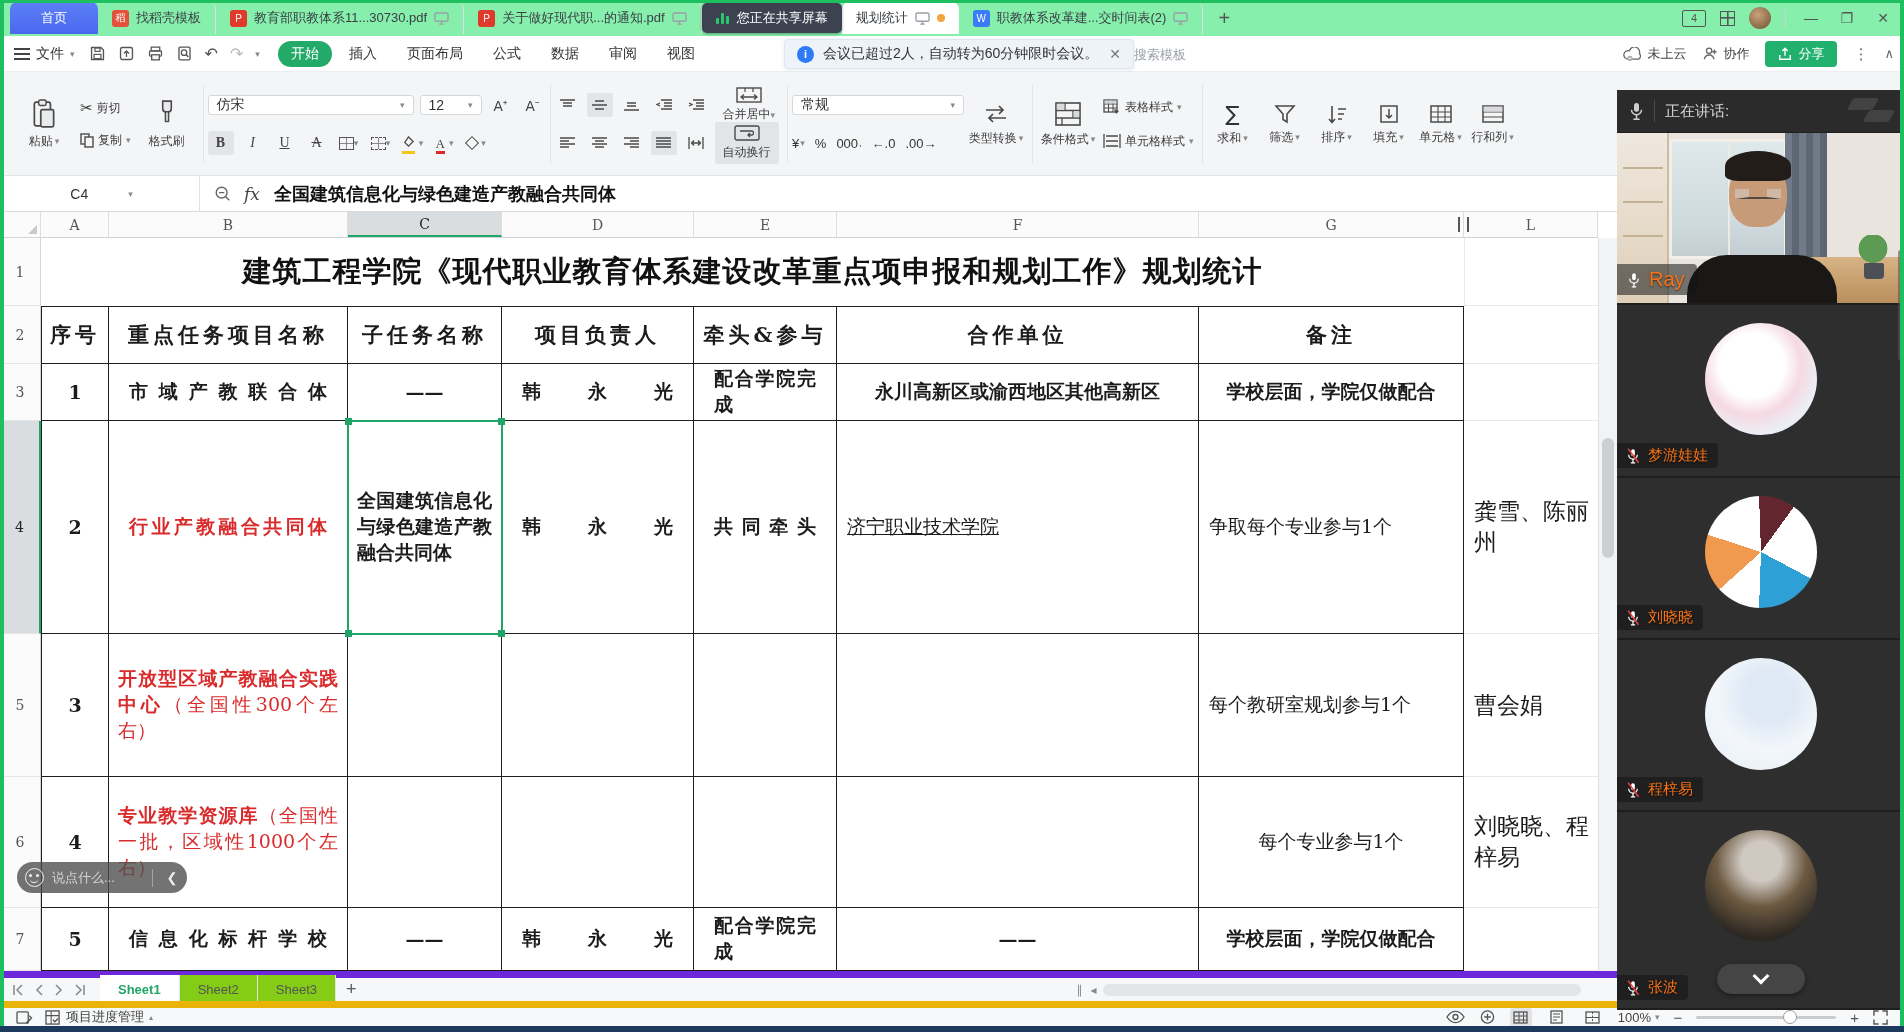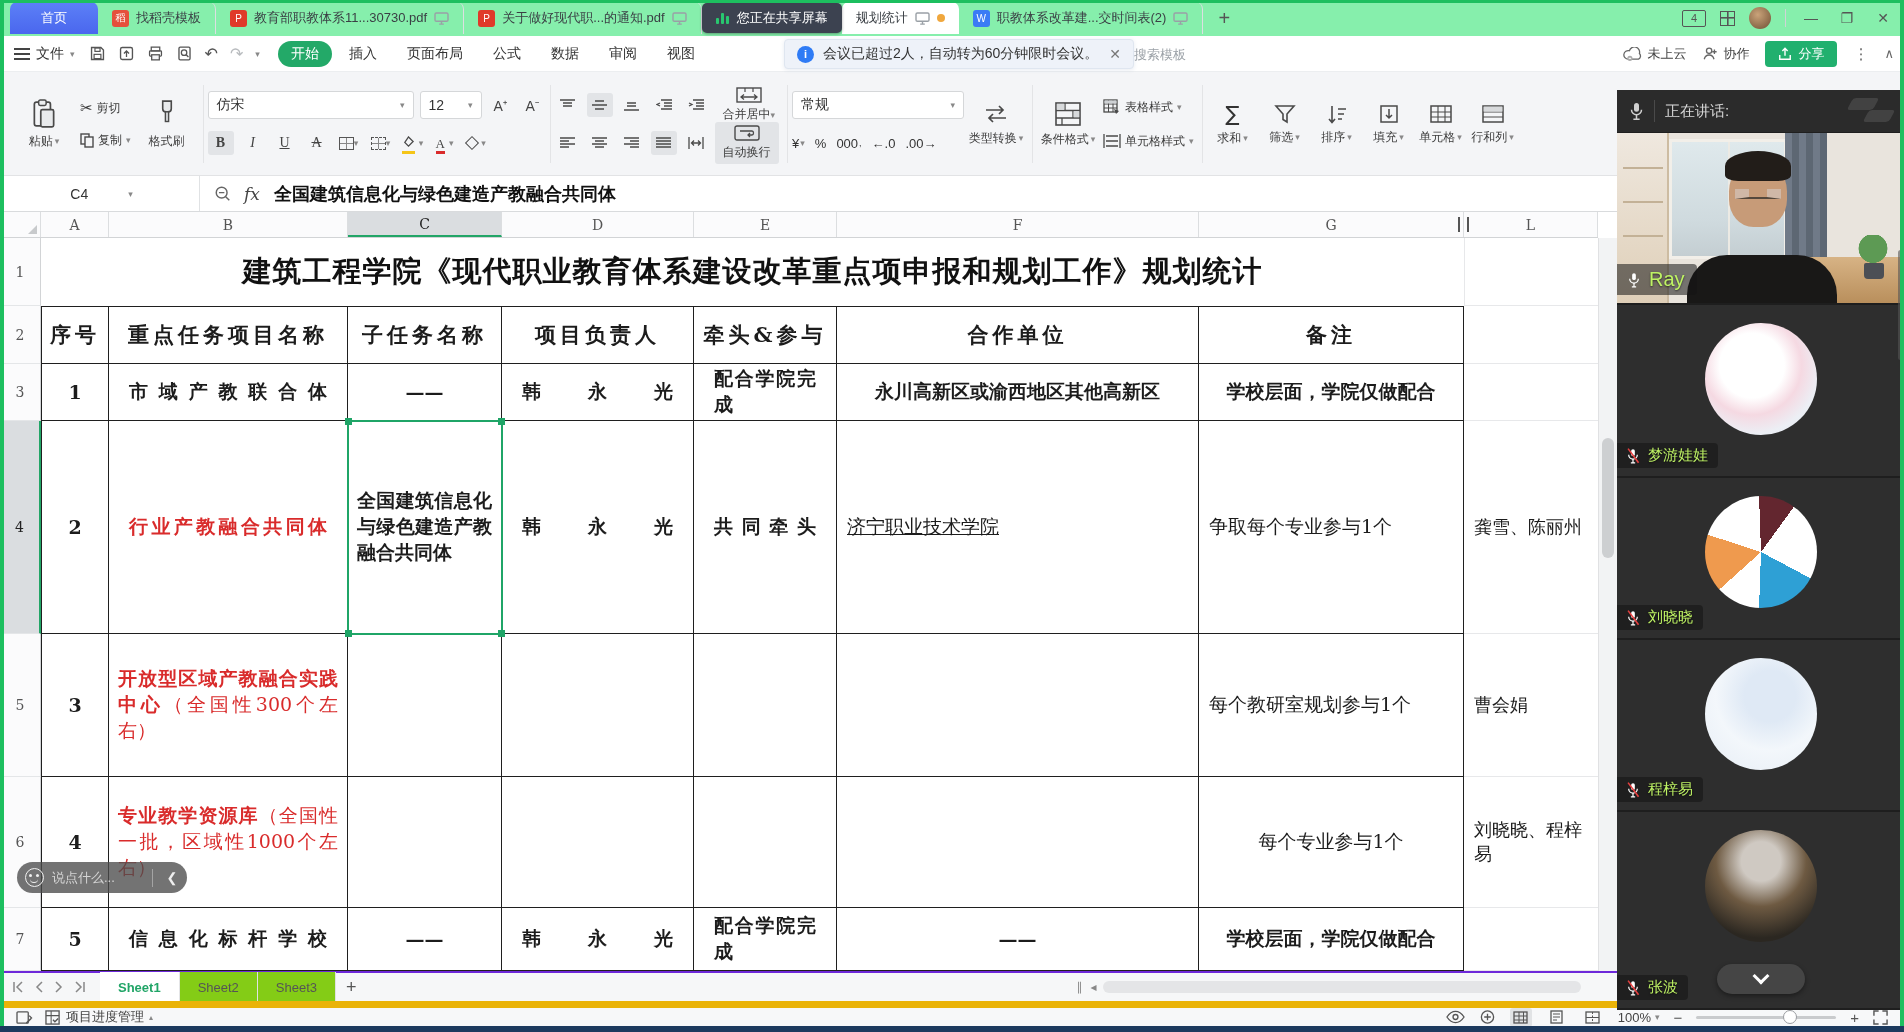--- a/index.html
+++ b/index.html
@@ -51,21 +51,21 @@
 #ribbon{position:absolute;left:4px;top:72px;width:1900px;height:104px;background:#f4f5f7;border-bottom:1px solid #e2e3e5}
 #ribbon-inner{position:absolute;left:0;top:0;width:1613px;height:104px;display:flex;align-items:center;padding:0 8px;overflow:hidden}
 .rgroup{display:flex;align-items:center;gap:6px;padding:0 6px}
 .rdiv{width:1px;height:78px;background:#e3e4e6;margin:0 4px}
 .bigbtn{display:flex;flex-direction:column;align-items:center;justify-content:center;gap:4px;min-width:52px;height:86px;border-radius:4px;color:#3c3c3c;font-size:12px;white-space:nowrap}
 .bigbtn .lbl{display:flex;align-items:center;gap:2px}
 .stack2{display:flex;flex-direction:column;gap:8px}
 .smbtn{display:flex;align-items:center;gap:4px;font-size:12px;color:#3c3c3c;height:24px;padding:0 4px;border-radius:3px;white-space:nowrap}
 .rowline{display:flex;align-items:center;gap:6px;height:30px}
 .fcol{display:flex;flex-direction:column;gap:8px}
-.selbox{height:28px;background:#fff;border:1px solid #d5d7d9;border-radius:3px;display:flex;align-items:center;justify-content:space-between;padding:0 8px;font-size:14px;color:#333}
+.selbox{height:20px;background:#fff;border:1px solid #d5d7d9;border-radius:3px;display:flex;align-items:center;justify-content:space-between;padding:0 8px;font-size:14px;color:#333}
 .ibtn{width:26px;height:24px;display:flex;align-items:center;justify-content:center;border-radius:3px;color:#444;font-size:14px}
 .ibtn.pressed,.bigbtn.pressed,.smwide.pressed{background:#e2e4e7}
 .ibtn.bold{font-weight:700;font-family:"Liberation Serif",serif}
 .ibtn.ital{font-style:italic;font-family:"Liberation Serif",serif}
 .ibtn.und{text-decoration:underline;font-family:"Liberation Serif",serif}
 .colorbar{position:relative;font-size:13px;line-height:1}
 .colorbar i{position:absolute;left:0;right:0;bottom:-4px;height:3px;display:block}
 .gridic{width:15px;height:13px;border:1px solid #555;background:linear-gradient(#888,#888) center/100% 1px no-repeat,linear-gradient(#888,#888) center/1px 100% no-repeat}
 .smwide{display:flex;flex-direction:column;align-items:center;gap:3px;font-size:12px;color:#3c3c3c;padding:3px 8px;border-radius:3px}
 .stylrow{display:flex;align-items:center;gap:4px;font-size:12px;color:#3c3c3c;height:26px;padding:0 4px;white-space:nowrap}
@@ -99,38 +99,38 @@
 .cell.title{justify-content:center;font-size:29px;font-weight:700;letter-spacing:1px;color:#111}
 .b{font-weight:700}
 .red{color:#d92b2b}
 .red .note{font-weight:400}
 .ctr .txt{text-align:center}
 .lft .txt{text-align:left;padding-left:10px}
 .dist .txt{text-align:justify;text-align-last:justify;padding:0 20px}
 .jc .txt{text-align:justify;text-align-last:center;padding:0 8px}
 .jl .txt{text-align:justify;text-align-last:left;padding:0 9px}
 .hd2{font-size:21px;letter-spacing:4px}
-.lsz{font-size:18px}
+.lsz{font-size:23px}
 #selbox{position:absolute;border:2px solid #1fa567;pointer-events:none;z-index:6}
 #selbox i{position:absolute;width:7px;height:7px;background:#1fa567;display:block}
 .hmark{position:absolute;top:5px;width:11px;height:15px;border-left:2px solid #555;border-right:2px solid #555}
 #vscroll{position:absolute;right:0;top:26px;bottom:0;width:19px;background:#f2f3f4;border-left:1px solid #e0e1e3}
 #vthumb{position:absolute;left:3px;top:200px;width:12px;height:120px;background:#cdcfd1;border-radius:6px}
 
 
 #chatpill{position:absolute;left:17px;top:862px;height:31px;background:rgba(75,75,75,.78);border-radius:16px;display:flex;align-items:center;padding:0 4px 0 8px;gap:8px;z-index:30;color:#e8e8e8}
 #chatpill .face{width:19px;height:19px;border-radius:50%;border:1.6px solid #f0f0f0;position:relative}
 #chatpill .face::before{content:"";position:absolute;left:3px;top:5px;width:3px;height:3px;border-radius:50%;background:#f0f0f0;box-shadow:7px 0 0 #f0f0f0}
 #chatpill .face::after{content:"";position:absolute;left:4px;bottom:3px;width:8px;height:4px;border-bottom:1.6px solid #f0f0f0;border-radius:0 0 8px 8px}
 #chatpill .ph{font-size:13px;color:#d5d5d5;width:92px;overflow:hidden;white-space:nowrap}
 #chatpill .cdiv{width:1px;height:18px;background:rgba(255,255,255,.35)}
 #chatpill .col{width:22px;text-align:center;color:#eee;font-size:13px}
 
 
-#sheetbar{position:absolute;left:4px;top:971px;width:1893px;height:30px;background:#f6f7f8;border-top:2px solid #6d28d9;display:flex;align-items:center;padding-left:8px}
+#sheetbar{position:absolute;left:4px;top:971px;width:1893px;height:30px;background:#f6f7f8;border-top:7px solid #6d28d9;display:flex;align-items:center;padding-left:8px}
 .snav{display:flex;align-items:center;gap:10px;color:#777;margin-right:14px}
 .snav svg{display:block}
 .stab{height:30px;display:flex;align-items:center;padding:0 18px;font-size:13px;color:#555}
 .stab.act{background:#fff;color:#21a567;font-weight:700;border-right:1px solid #e4e5e7}
 .stab.n2{background:#84cc16;border-right:1px solid #e0e1e3}
 .splus{margin-left:10px;font-size:18px;color:#555}
 #hsplit{margin-left:720px;display:flex;align-items:center;gap:8px;color:#888;font-size:12px}
 #htrack{position:relative;width:492px;height:14px;margin-left:6px}
 #hthumb{position:absolute;left:0;top:1px;width:478px;height:12px;background:#e4e5e7;border-radius:6px}
 
@@ -148,21 +148,21 @@
 #taskstrip{position:absolute;left:0;bottom:0;width:100%;height:6px;background:#1c3a5e;z-index:95}
 
 
 #meeting{position:absolute;left:1617px;top:90px;width:287px;height:920px;background:#262626;z-index:40;overflow:hidden}
 #mheader{position:relative;height:43px;background:#2b2b2b;display:flex;align-items:center;gap:10px;padding:0 12px;color:#d8d8d8;font-size:15px;border-bottom:1px solid #1f1f1f}
 #mheader .hdiv{width:1px;height:22px;background:#4a4a4a}
 .wmark{position:absolute;right:8px;top:8px;width:46px;height:26px;opacity:.25}
 .wmark i{position:absolute;width:26px;height:12px;background:#888;border-radius:3px;transform:skewX(-28deg)}
 .wmark i:nth-child(2){left:16px;top:12px}
 .ptile{position:relative;border-bottom:2px solid #1e1e1e;background:#2e2e2e;overflow:hidden}
-.pbadge{position:absolute;left:0;bottom:8px;display:flex;align-items:center;gap:7px;background:rgba(20,20,20,.55);border-radius:0 4px 4px 0;padding:3px 10px 3px 8px;color:#bef264;font-size:15px;text-shadow:0 1px 2px rgba(0,0,0,.6)}
+.pbadge{position:absolute;left:0;bottom:8px;display:flex;align-items:center;gap:7px;background:rgba(20,20,20,.55);border-radius:0 4px 4px 0;padding:3px 10px 3px 8px;color:#f97316;font-size:15px;text-shadow:0 1px 2px rgba(0,0,0,.6)}
 .pbadge.big{font-size:20px;padding:4px 12px 4px 9px}
 .av{position:absolute;left:50%;top:18px;transform:translateX(-50%);width:112px;height:112px;border-radius:50%}
 .av-doll{background:radial-gradient(circle at 42% 38%,#ffffff 0 34%,#f5d9e2 52%,#eceff5 72%,#dde4ee 100%)}
 .av-pinwheel{background:conic-gradient(from -30deg,#fff 0 28deg,#63262f 28deg 66deg,#fff 66deg 148deg,#2ea0d5 148deg 212deg,#fff 212deg 258deg,#ef9a4e 258deg 318deg,#fff 318deg 360deg)}
 .av-sketch{background:radial-gradient(circle at 58% 34%,#dfe9f5 0 26%,#f3f7fb 55%,#e6edf5 100%)}
 .av-tower{background:radial-gradient(circle at 50% 28%,#cfc9c2 0 20%,#6e5a42 46%,#2b2721 78%)}
 
 .scene{position:absolute;inset:0;background:#e9e4dd}
 .sc-shelf{position:absolute;left:0;top:0;width:52px;height:100%;background:linear-gradient(#efe8df,#dfcfb8);border-right:2px solid #cdbca2}
 .sc-shelf::before{content:"";position:absolute;left:6px;top:34px;width:40px;height:2px;background:#c3b196;box-shadow:0 34px 0 #c3b196,0 68px 0 #c3b196}

